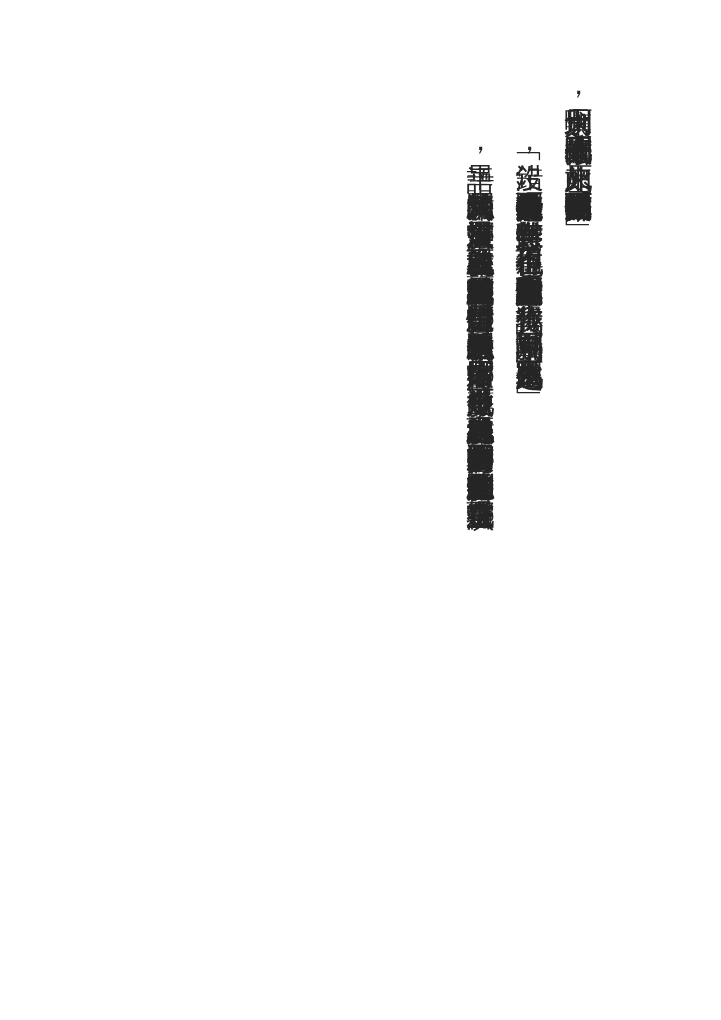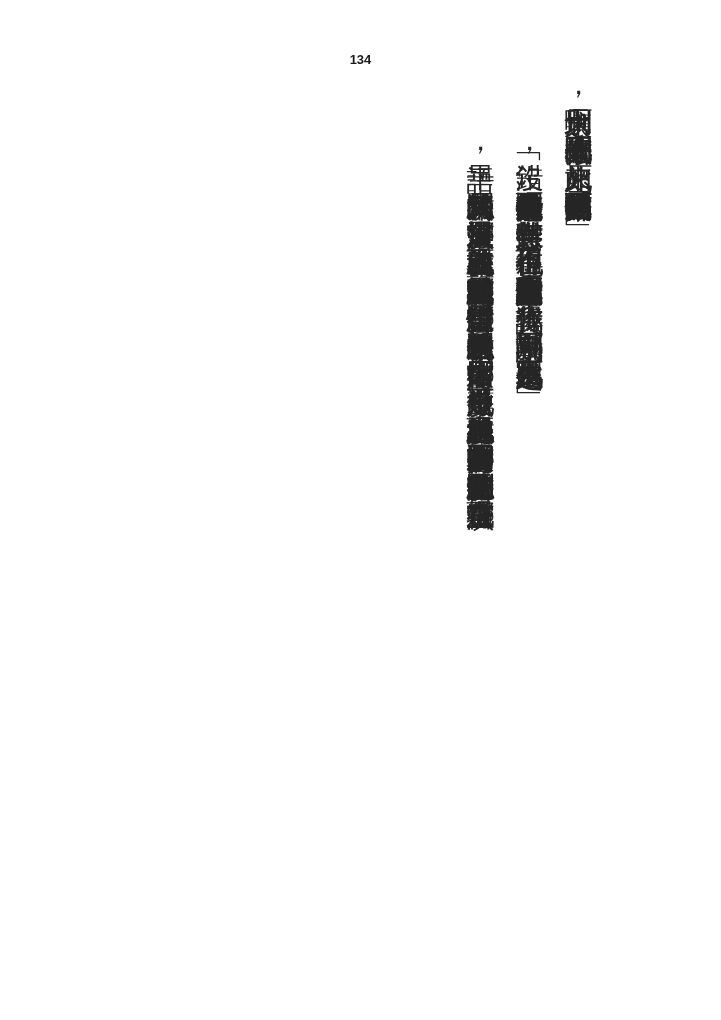--- a/index.html
+++ b/index.html
@@ -45,21 +45,20 @@
   }
   .text-block p.indent {
     text-indent: 2em;
   }
 </style>
 </head>
 <body>
 
 <div class="page">
 
-  <div class="page-number">134</div>
 
   <div class="text-block">
     <p>天壤之別啊，大概有剛才的五十倍吧。原來如此，你喝下的第二瓶藥物是提升力量的藥物啊。」</p>
     <p class="indent">「沒錯，這是能將自身各項能力短時間內提升五十倍的藥物，雖然對身體有害，但現在也不得不用了，老實說我沒想到過會因為對付你而用上這個藥物！我得誇獎你！可別說我卑鄙啊，因為這可是生死之戰！」</p>
     <p class="indent">語畢，只見莉雅絲瞬間消失，還沒等雷娜蕾反應過來，莉雅絲就出現在自己面前，纏繞著毀滅魔力的拳頭就朝雷娜蕾攻來，雷娜蕾急忙用雙臂阻擋，但還是被莉雅絲瞬間擊飛出去，雷娜蕾因疼痛皺眉，可還不等她做出反擊，莉雅絲已經出現在她身後，一腳將雷娜蕾再次朝著不同的方向踢去，剛剛雷娜蕾在莉雅絲身上所做的一切，現在在雷娜蕾身上重演。</p>
   </div>
 
 </div>
 
 </body></html>

